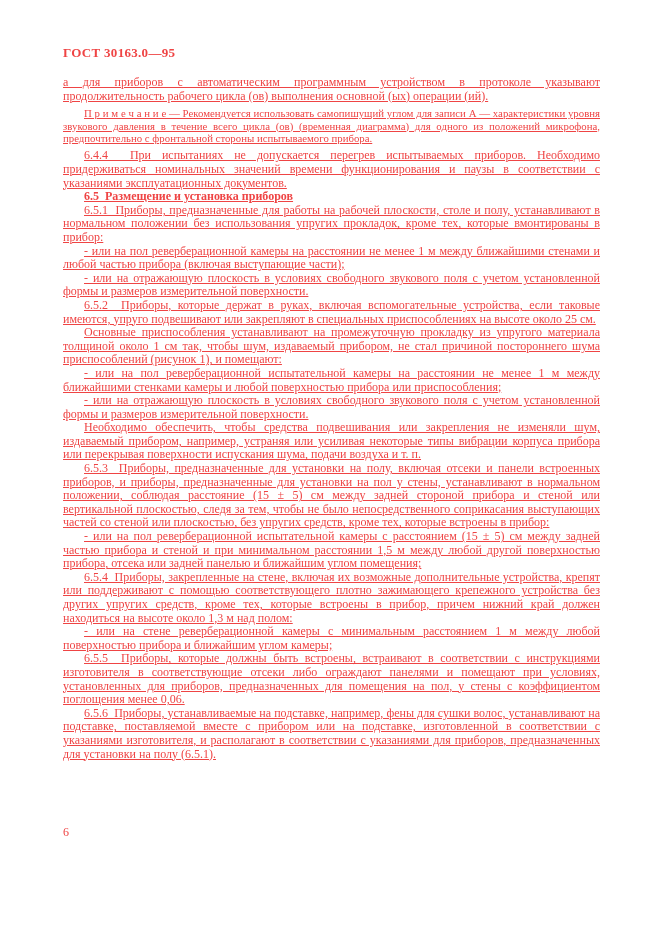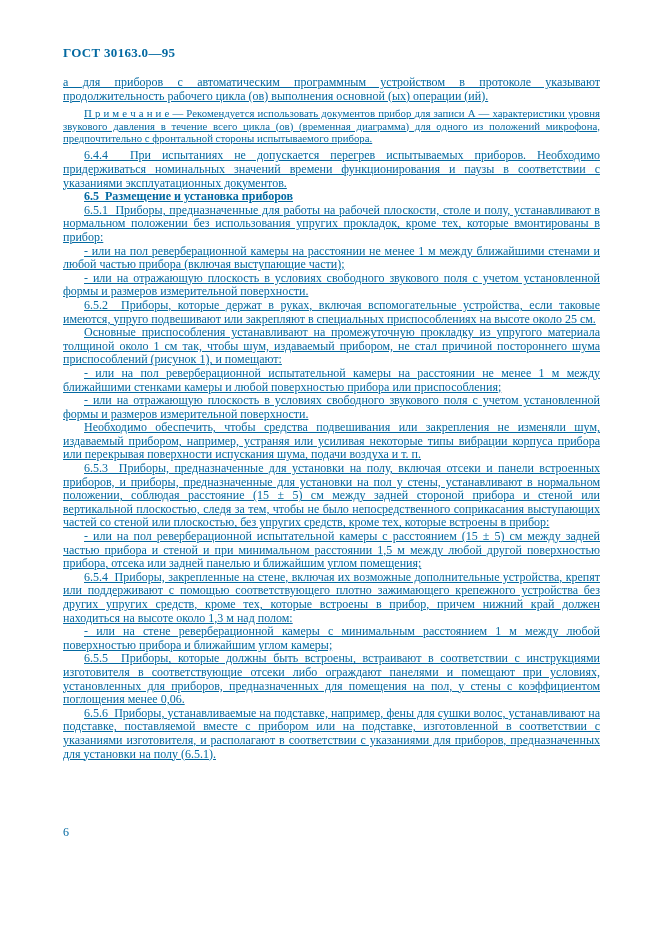--- a/index.html
+++ b/index.html
@@ -6,21 +6,21 @@
     margin: 0;
     padding: 0;
     background: #ffffff;
   }
   .page {
     position: relative;
     width: 661px;
     height: 862px;
     background: #ffffff;
     font-family: "Liberation Serif", serif;
-    color: #0369a1;
+    color: #ef4444;
     overflow: hidden;
     border-radius: 32px;
   }
   .doc-header {
     position: absolute;
     top: 45px;
     left: 63px;
     font-size: 13px;
     font-weight: bold;
     letter-spacing: 0.3px;
@@ -60,21 +60,21 @@
   }
 </style>
 </head>
 <body>
 
 <div class="page">
   <div class="doc-header">ГОСТ 30163.0—95</div>
 
   <div class="content">
       <p class="continuation">а для приборов с автоматическим программным устройством в протоколе указывают продолжительность рабочего цикла (ов) выполнения основной (ых) операции (ий).</p>
-      <p class="note">П р и м е ч а н и е — Рекомендуется использовать документов прибор для записи А — характеристики уровня звукового давления в течение всего цикла (ов) (временная диаграмма) для одного из положений микрофона, предпочтительно с фронтальной стороны испытываемого прибора.</p>
+      <p class="note">П р и м е ч а н и е — Рекомендуется использовать самопишущий углом для записи А — характеристики уровня звукового давления в течение всего цикла (ов) (временная диаграмма) для одного из положений микрофона, предпочтительно с фронтальной стороны испытываемого прибора.</p>
       <p class="body">6.4.4&nbsp; При испытаниях не допускается перегрев испытываемых приборов. Необходимо придерживаться номинальных значений времени функционирования и паузы в соответствии с указаниями эксплуатационных документов.</p>
       <p class="heading">6.5&nbsp; Размещение и установка приборов</p>
       <p class="body">6.5.1&nbsp; Приборы, предназначенные для работы на рабочей плоскости, столе и полу, устанавливают в нормальном положении без использования упругих прокладок, кроме тех, которые вмонтированы в прибор:</p>
       <p class="body">- или на пол реверберационной камеры на расстоянии не менее 1 м между ближайшими стенами и любой частью прибора (включая выступающие части);</p>
       <p class="body">- или на отражающую плоскость в условиях свободного звукового поля с учетом установленной формы и размеров измерительной поверхности.</p>
       <p class="body">6.5.2&nbsp; Приборы, которые держат в руках, включая вспомогательные устройства, если таковые имеются, упруго подвешивают или закрепляют в специальных приспособлениях на высоте около 25 см.</p>
       <p class="body">Основные приспособления устанавливают на промежуточную прокладку из упругого материала толщиной около 1 см так, чтобы шум, издаваемый прибором, не стал причиной постороннего шума приспособлений (рисунок 1), и помещают:</p>
       <p class="body">- или на пол реверберационной испытательной камеры на расстоянии не менее 1 м между ближайшими стенками камеры и любой поверхностью прибора или приспособления;</p>
       <p class="body">- или на отражающую плоскость в условиях свободного звукового поля с учетом установленной формы и размеров измерительной поверхности.</p>
       <p class="body">Необходимо обеспечить, чтобы средства подвешивания или закрепления не изменяли шум, издаваемый прибором, например, устраняя или усиливая некоторые типы вибрации корпуса прибора или перекрывая поверхности испускания шума, подачи воздуха и т. п.</p>

